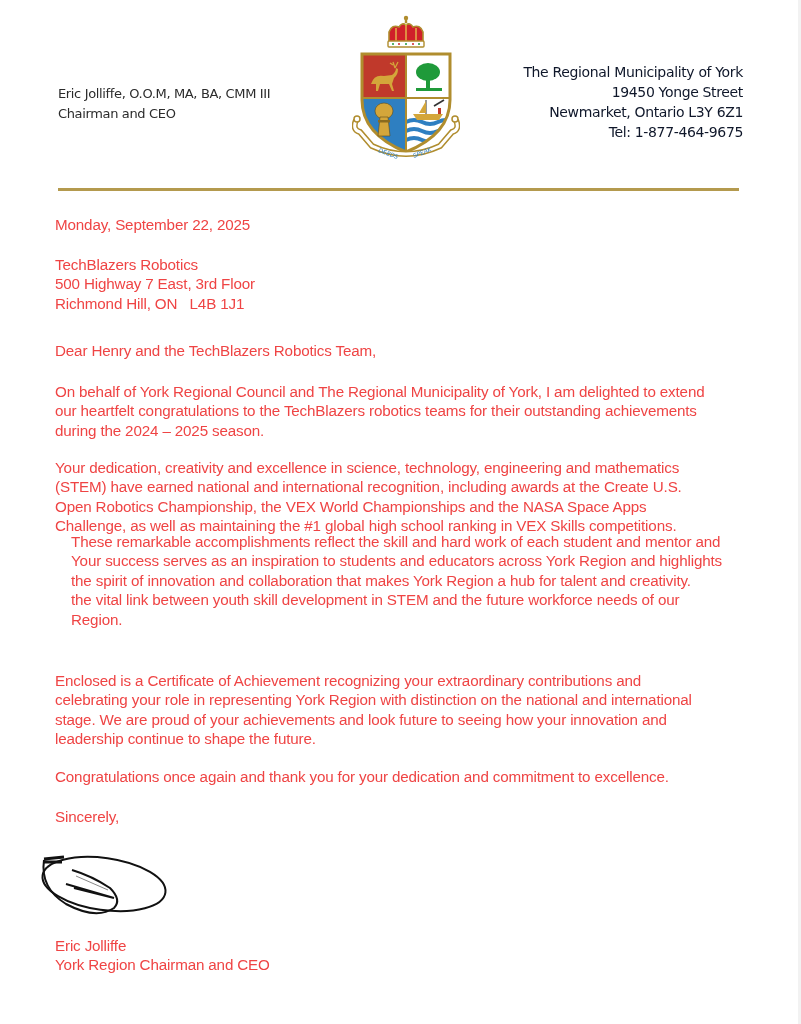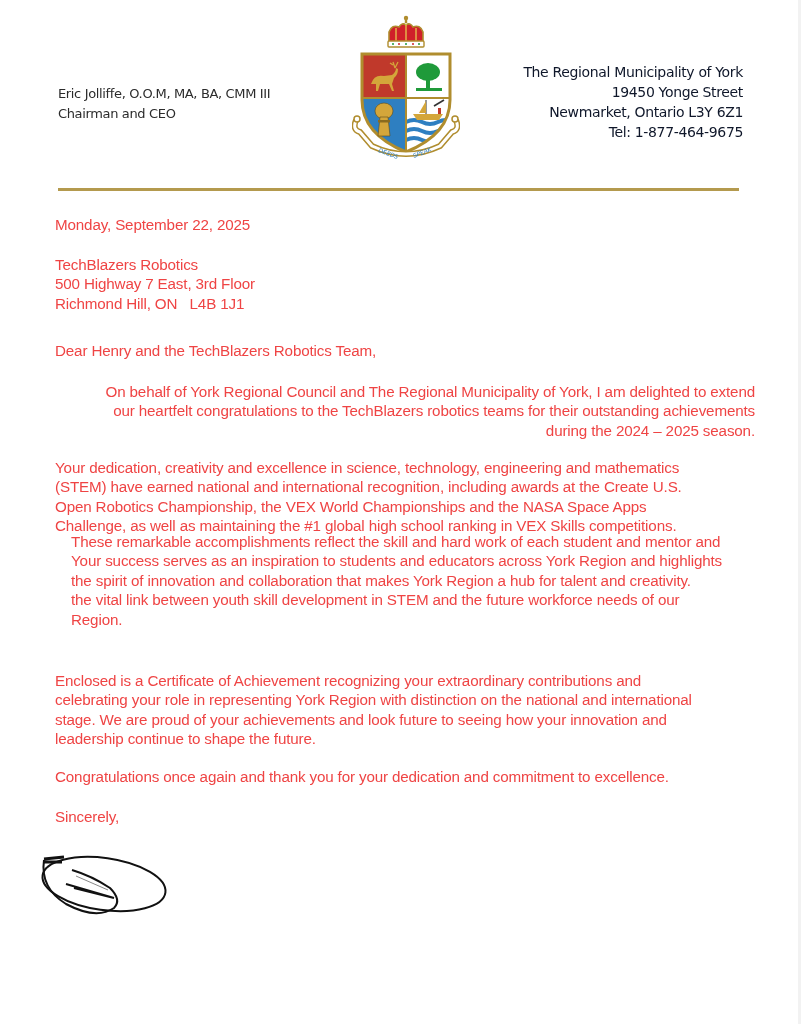--- a/index.html
+++ b/index.html
@@ -172,21 +172,21 @@
   <div class="body-text" style="top:255px;">
     <span class="line">TechBlazers Robotics</span>
     <span class="line">500 Highway 7 East, 3rd Floor</span>
     <span class="line" style="white-space:pre;">Richmond Hill, ON   L4B 1J1</span>
   </div>
 
   <div class="body-text" style="top:341px;">
     <span class="line">Dear Henry and the TechBlazers Robotics Team,</span>
   </div>
 
-  <div class="body-text" style="top:382px;text-align:right;">
+  <div class="body-text" style="top:382px;">
     <span class="line">On behalf of York Regional Council and The Regional Municipality of York, I am delighted to extend</span>
     <span class="line">our heartfelt congratulations to the TechBlazers robotics teams for their outstanding achievements</span>
     <span class="line">during the 2024 – 2025 season.</span>
   </div>
 
   <div class="body-text" style="top:458px;">
     <span class="line">Your dedication, creativity and excellence in science, technology, engineering and mathematics</span>
     <span class="line">(STEM) have earned national and international recognition, including awards at the Create U.S.</span>
     <span class="line">Open Robotics Championship, the VEX World Championships and the NASA Space Apps</span>
     <span class="line">Challenge, as well as maintaining the #1 global high school ranking in VEX Skills competitions.</span>
@@ -216,13 +216,17 @@
   </div>
 
   <svg class="sig" viewBox="0 0 135 82">
     <ellipse cx="68" cy="36" rx="62" ry="26" fill="none" stroke="#111" stroke-width="2" transform="rotate(8 68 36)"></ellipse>
     <path d="M8 12 Q4 40 30 56 Q60 72 78 60 Q86 52 74 40 Q56 28 36 22" fill="none" stroke="#111" stroke-width="2"></path>
     <path d="M8 11 L28 9 M8 14 L26 14" stroke="#111" stroke-width="3"></path>
     <path d="M30 36 L78 50 L38 40" fill="none" stroke="#111" stroke-width="2"></path>
     <path d="M40 28 L72 42" stroke="#888" stroke-width="1"></path>
   </svg>
 
+  <div class="body-text" style="top:936px;">
+    <span class="line">Eric Jolliffe</span>
+    <span class="line">York Region Chairman and CEO</span>
+  </div>
 </div>
 
 </body></html>

